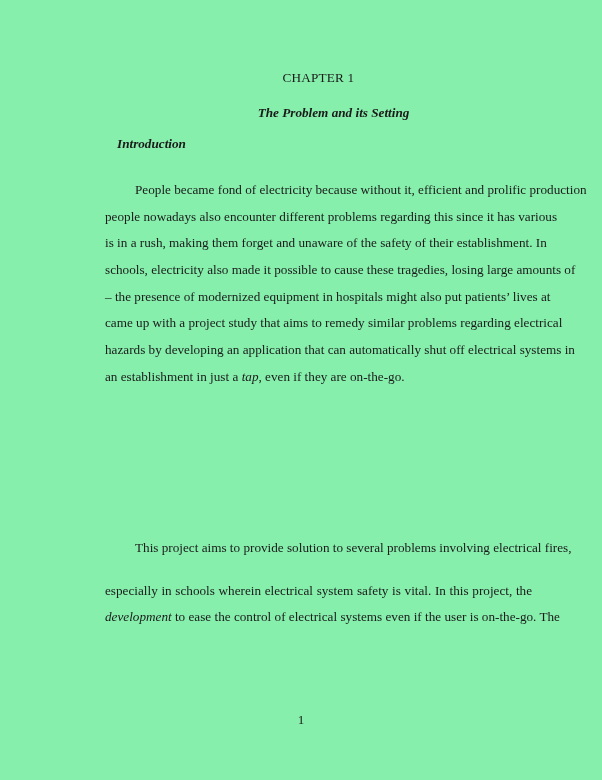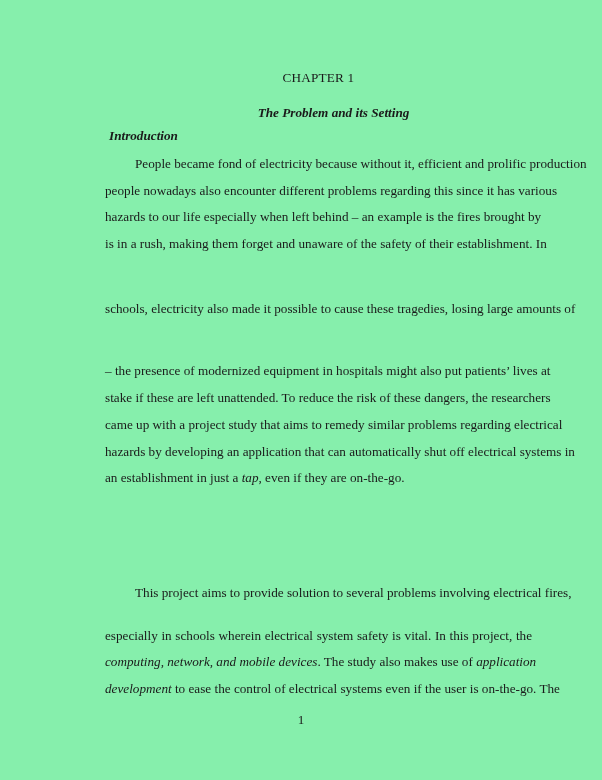--- a/index.html
+++ b/index.html
@@ -54,39 +54,39 @@
     top: 97px;
     left: 7px;
     width: 427px;
   }
 
   .section-heading {
     text-align: left;
     font-size: 13.2px;
     font-weight: bold;
     font-style: italic;
-    margin: 4px;
+    margin: 12px;
     position: absolute;
     top: 124px;
     left: 0;
     width: 427px;
   }
 
   .body-block {
     position: absolute;
     left: 0;
     width: 427px;
     font-size: 13.2px;
     line-height: 26.7px;
     text-align: justify;
     text-justify: inter-word;
   }
 
   .para-1 { top: 151px; }
-  .para-2 { top: 580px; }
+  .para-2 { top: 535px; }
 
   
   .line {
     display: block;
     text-align: justify;
     text-align-last: justify;
     height: 26.7px;
     line-height: 26.7px;
     white-space: nowrap;
   }
@@ -126,36 +126,33 @@
 
   <div class="content">
 
     <div class="chapter-heading">CHAPTER 1</div>
 
     <div class="title-heading">The Problem and its Setting</div>
 
     <div class="section-heading">Introduction</div>
 
     <div class="body-block para-1">
-      <span class="line indent" style="word-spacing: 0px;"><span class="j">People became fond of electricity because without it, efficient and prolific production</span></span>
+      <span class="line indent" style="word-spacing: 0px; margin-top: 26px;"><span class="j">People became fond of electricity because without it, efficient and prolific production</span></span>
       <span class="line" style="word-spacing: 0px;"><span class="j">people nowadays also encounter different problems regarding this since it has various</span></span>
-      <span class="line" style="word-spacing: 0px;"><span class="j">hazards to our life especially when left behind – an example is the fires brought by</span></span>
       <span class="line" style="word-spacing: 0px;"><span class="j">is in a rush, making them forget and unaware of the safety of their establishment. In</span></span>
-      <span class="line" style="word-spacing: 0px; margin-top: 38px;"><span class="j">schools, electricity also made it possible to cause these tragedies, losing large amounts of</span></span>
-      <span class="line" style="word-spacing: 0px; margin-top: 36px;"><span class="j">– the presence of modernized equipment in hospitals might also put patients’ lives at</span></span>
-      <span class="line" style="word-spacing: 0px;"><span class="j">stake if these are left unattended. To reduce the risk of these dangers, the researchers</span></span>
+      <span class="line" style="word-spacing: 0px;"><span class="j">schools, electricity also made it possible to cause these tragedies, losing large amounts of</span></span>
+      <span class="line" style="word-spacing: 0px;"><span class="j">– the presence of modernized equipment in hospitals might also put patients’ lives at</span></span>
       <span class="line" style="word-spacing: 0px;"><span class="j">came up with a project study that aims to remedy similar problems regarding electrical</span></span>
       <span class="line" style="word-spacing: 0px;"><span class="j">hazards by developing an application that can automatically shut off electrical systems in</span></span>
       <span class="line last"><span>an establishment in just a </span><span class="italic">tap</span><span>, even if they are on-the-go.</span></span>
     </div>
 
     <div class="body-block para-2">
       <span class="line indent" style="word-spacing: 0px;"><span class="j">This project aims to provide solution to several problems involving electrical fires,</span></span>
       <span class="line" style="word-spacing: 0px; margin-top: 16px;"><span class="j">especially in schools wherein electrical system safety is vital. In this project, the</span></span>
-      <span class="line" style="word-spacing: 0px;"><span class="italic">computing, network, and mobile devices</span><span>. The study also makes use of </span><span class="italic">application</span></span>
       <span class="line last"><span class="italic">development</span><span> to ease the control of electrical systems even if the user is on-the-go. The</span></span>
     </div>
 
   </div>
 
   <div class="page-number">1</div>
 
 </div>
 
 </body></html>

